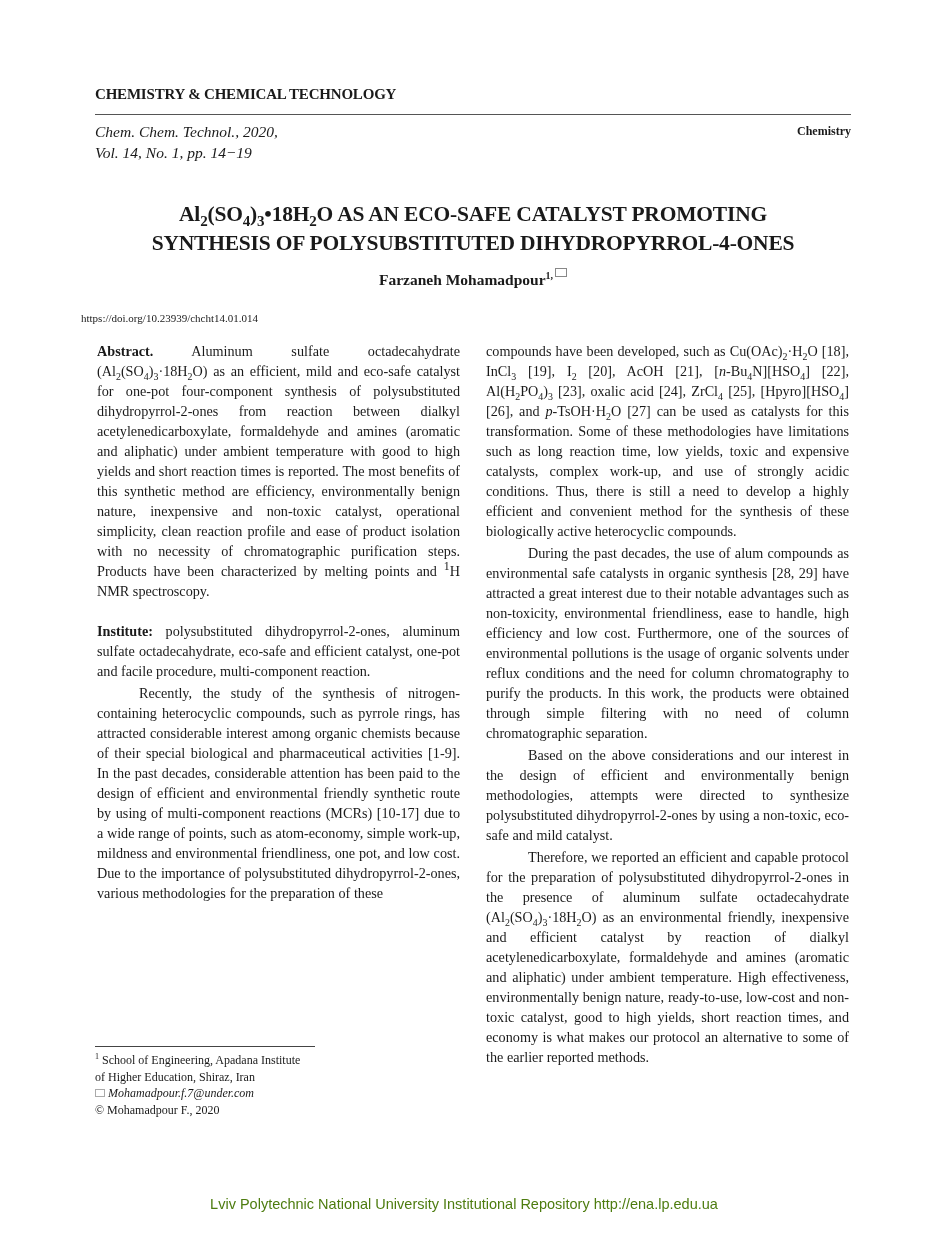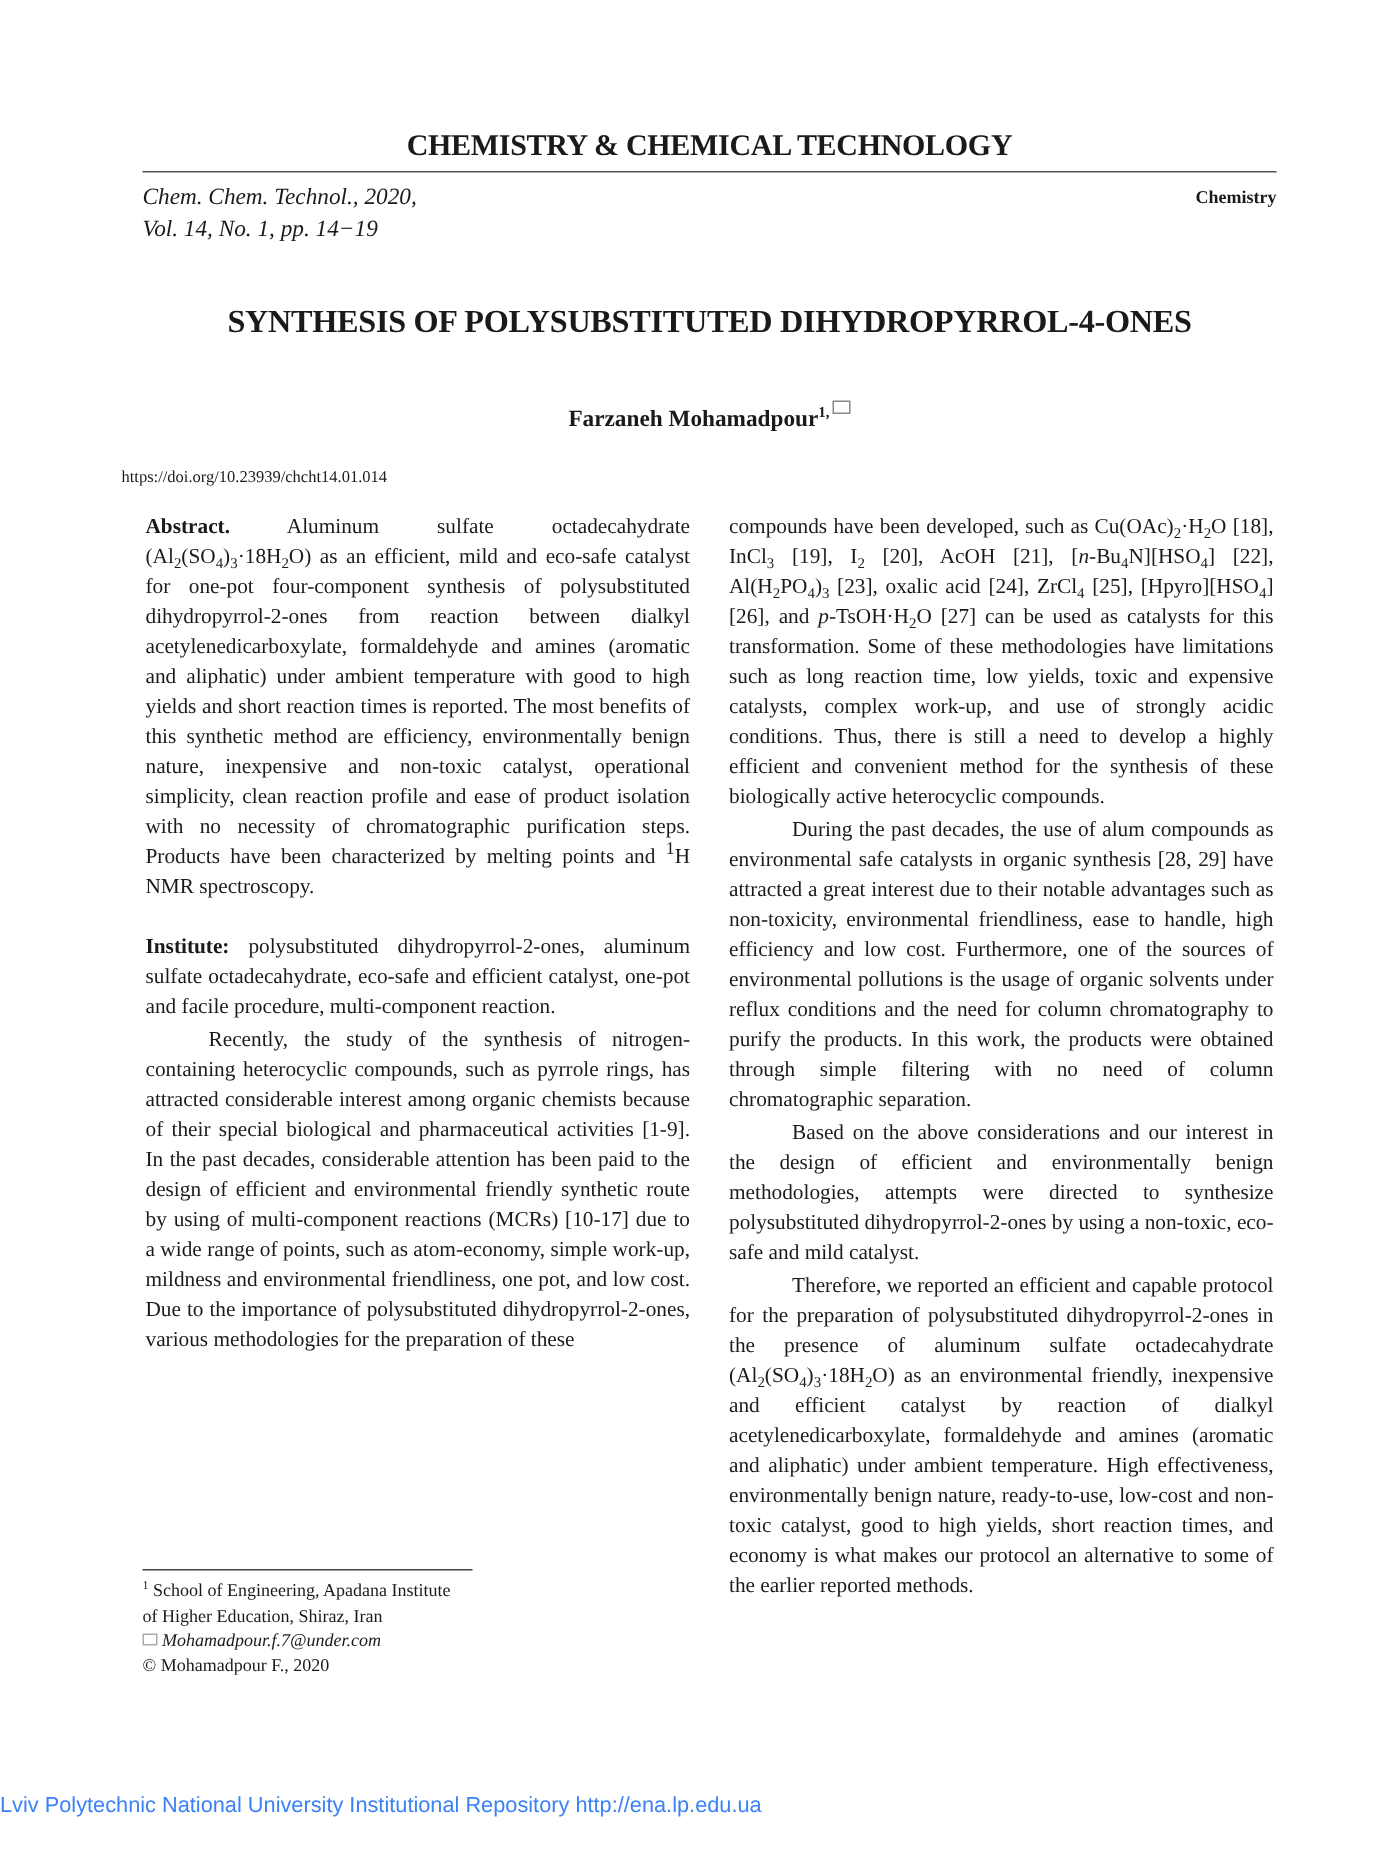--- a/index.html
+++ b/index.html
@@ -1,19 +1,19 @@
 <!DOCTYPE html>
 <html><head>
 <meta charset="utf-8">
 <style>
   html, body { margin: 0; padding: 0; background: #ffffff; }
   body { width: 928px; height: 1240px; position: relative; overflow: hidden;
          font-family: "Liberation Serif", serif; color: #1a1a1a; }
-  .journal-header { position: absolute; left: 95px; top: 86px; width: 756px; text-align: center;
-         font-weight: bold; font-size: 20px; letter-spacing: -0.2px; }
+  .journal-header { position: absolute; left: 95px; top: 86px; width: 756px; 
+         font-weight: bold; font-size: 15px; letter-spacing: -0.2px; }
   .header-rule { position: absolute; left: 95px; top: 114px; width: 756px; height: 0;
          border-top: 1px solid #555; }
   .citation { position: absolute; left: 95px; top: 121px; font-style: italic; font-size: 15.5px; line-height: 21px; }
   .section-tag { position: absolute; right: 77px; top: 121px; font-weight: bold; font-size: 12px; line-height: 21px; }
   .title { position: absolute; left: 95px; top: 200px; width: 756px; text-align: center;
          font-weight: bold; font-size: 21.5px; line-height: 29px; letter-spacing: -0.2px; }
   .author { position: absolute; left: 95px; top: 271px; width: 756px; text-align: center;
          font-weight: bold; font-size: 15.5px; }
   .author sup { font-size: 10px; }
   .mail-icon { display: inline-block; width: 10px; height: 7px; border: 1px solid #888; position: relative; top: -8px; margin-left: 2px; }
@@ -23,37 +23,38 @@
   .col-right { left: 484px; top: 339px; }
   .col p { margin: 2px; }
   .indent { text-indent: 42px; }
   .keywords { margin-top: 20px !important; }
   .section-heading { font-weight: bold; font-size: 19px; margin: 30px 0 14px 0 !important;
          font-family: "DejaVu Serif", serif; text-align: left; }
   .footnote-rule { position: absolute; left: 95px; top: 1046px; width: 220px; height: 0; border-top: 1px solid #444; }
   .footnotes { position: absolute; left: 95px; top: 1052px; font-size: 12px; line-height: 16.5px; }
   .footnotes sup { font-size: 8px; }
   .fn-mail { display: inline-block; width: 8px; height: 6px; border: 1px solid #aaa; margin-right: 3px; }
-  .repository { position: absolute; left: 0; top: 1196px; width: 928px; 
-         font-family: "Liberation Sans", sans-serif; font-size: 14.5px; color: #3b82f6; }
+  .repository { position: absolute; left: 0; top: 1196px; width: 928px; text-align: center;
+         font-family: "Liberation Sans", sans-serif; font-size: 14.5px; color: #4d7c0f; }
   sub { font-size: 70%; line-height: 0; }
   sup { line-height: 0; }
 </style>
 </head>
 <body>
 
 <div class="journal-header">CHEMISTRY &amp; CHEMICAL TECHNOLOGY</div>
 <div class="header-rule"></div>
 <div class="citation">
   <div>Chem. Chem. Technol., 2020,</div>
   <div>Vol. 14, No. 1, pp. 14−19</div>
 </div>
 <div class="section-tag">Chemistry</div>
 
 <div class="title">
+  <div><span>Al</span><sub>2</sub><span>(SO</span><sub>4</sub><span>)</span><sub>3</sub><span>•18H</span><sub>2</sub><span>O</span><span> AS AN ECO-SAFE CATALYST PROMOTING</span></div>
   <div>SYNTHESIS OF POLYSUBSTITUTED DIHYDROPYRROL-4-ONES</div>
 </div>
 
 <div class="author">
   <span>Farzaneh Mohamadpour</span><sup>1,</sup><span class="mail-icon"></span>
 </div>
 
 <div class="doi">https://doi.org/10.23939/chcht14.01.014</div>
 
 <div class="col col-left">

